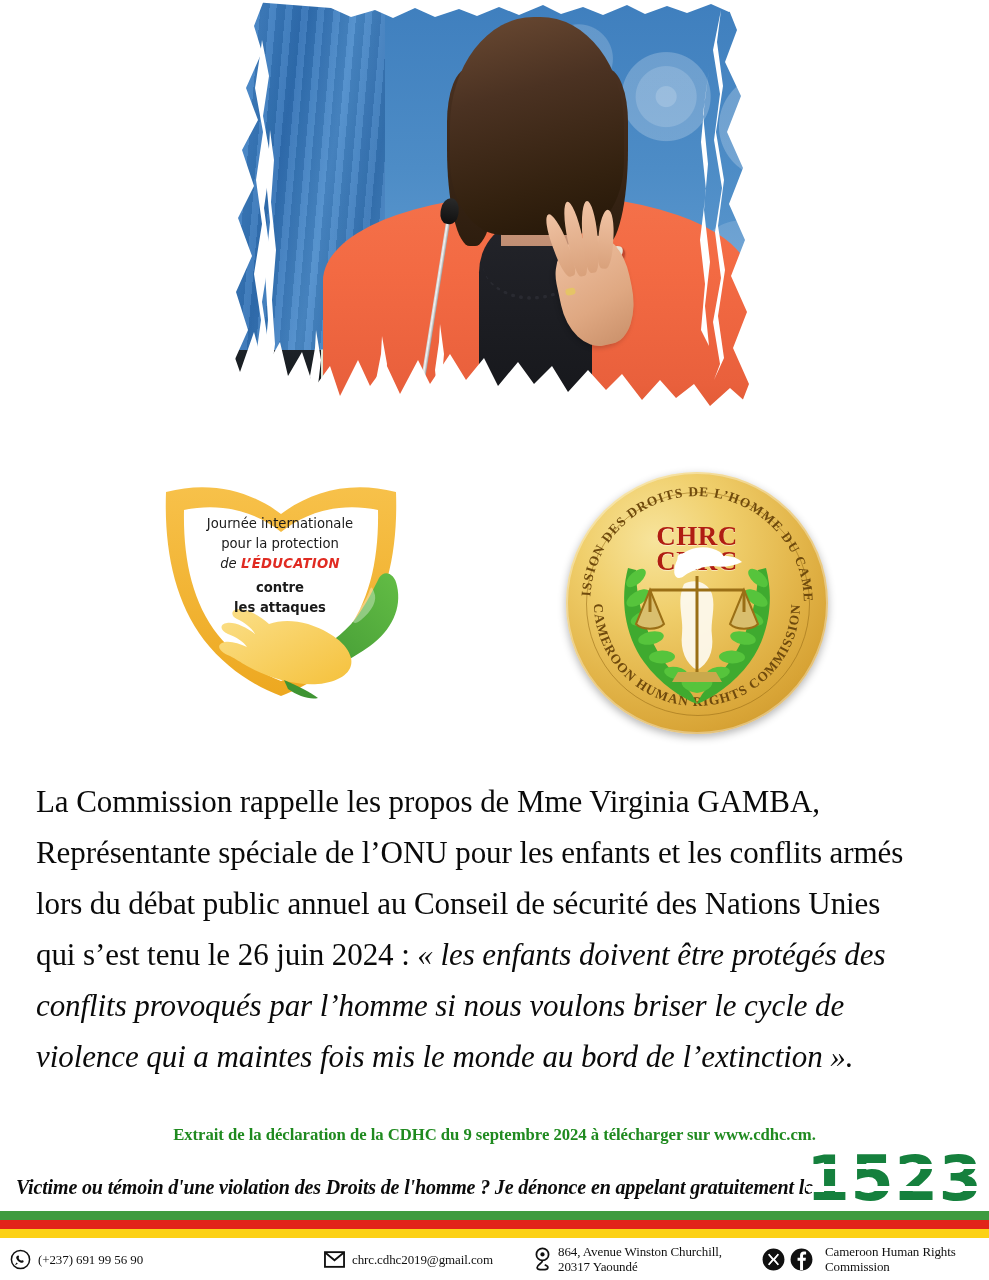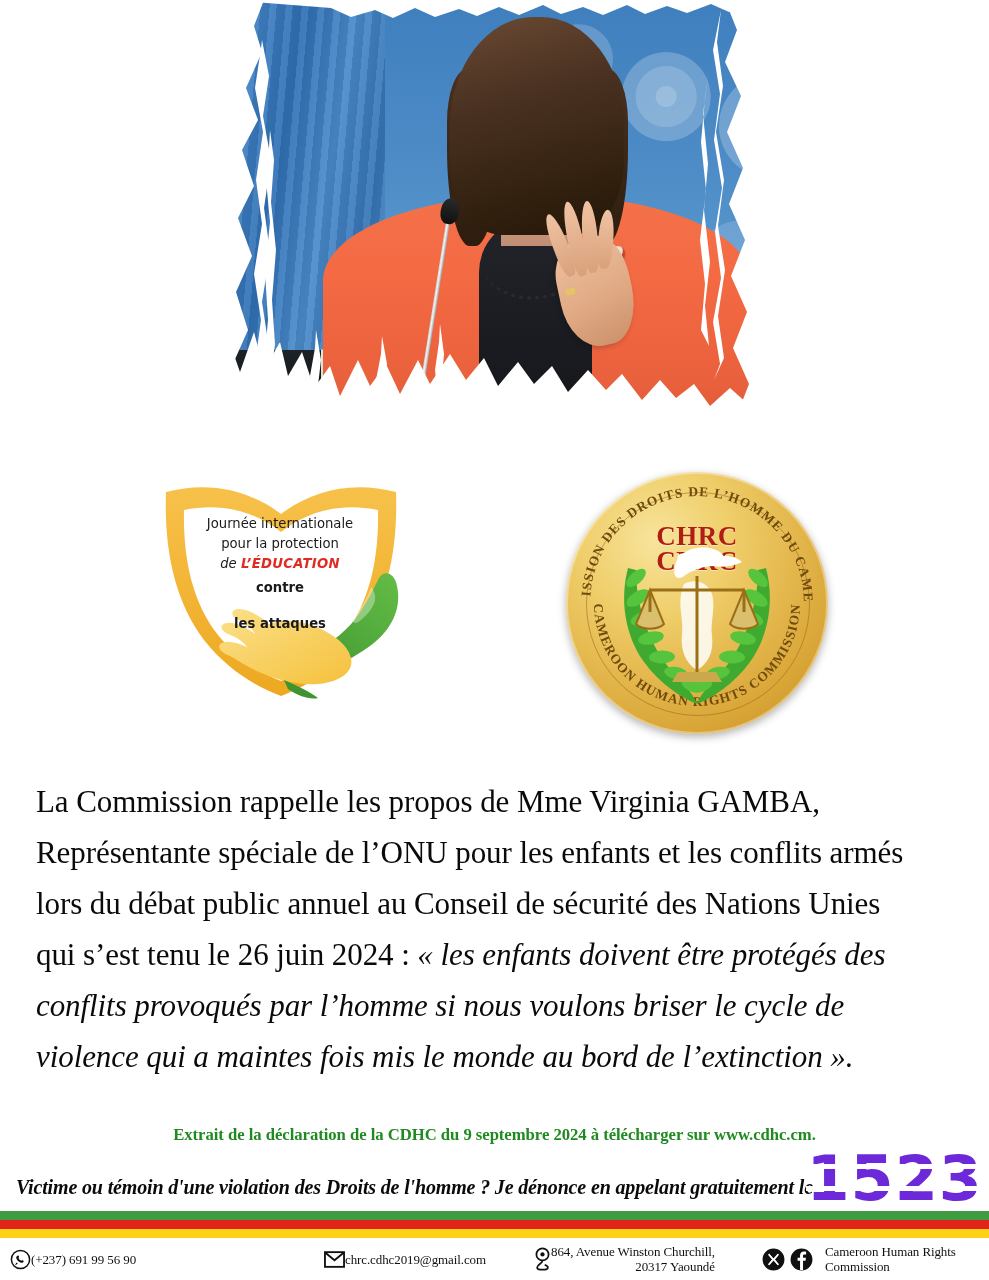--- a/index.html
+++ b/index.html
@@ -151,21 +151,21 @@
 
   
   #shield-logo{position:absolute;left:152px;top:474px;width:258px;height:234px;}
   .shield-text{
     position:absolute;left:28px;top:40px;width:200px;text-align:center;
     font-family:"DejaVu Sans", sans-serif;font-size:13.2px;line-height:20px;color:#1a1a1a;
   }
   .shield-text .edu{color:#e02b22;font-weight:700;letter-spacing:.3px;}
   .shield-text .l3{margin-top:0px;font-style:italic;}
   .shield-text .l4{margin-top:4px;font-weight:600;}
-  .shield-text .l5{font-weight:600;margin-top:16px;}
+  .shield-text .l5{font-weight:600;}
 
   
   #cdhc-logo{position:absolute;left:566px;top:472px;width:262px;height:262px;}
   .seal{
     position:absolute;inset:0;border-radius:50%;
     background:
       radial-gradient(circle at 34% 26%, #f7e49c 0%, #f0cf6c 28%, #e3b64b 55%, #d8a436 75%, #c28c22 100%);
     box-shadow:0 3px 9px rgba(0,0,0,.30), inset 0 0 0 2px rgba(255,255,255,.35);
   }
   .seal-ring{
@@ -209,21 +209,21 @@
   #tagline{
     position:absolute;left:16px;top:16px;width:820px;
     font-family:"Liberation Serif", serif;font-weight:700;font-style:italic;
     font-size:20.4px;color:#0a0a0a;letter-spacing:-.15px;
     transform:scaleX(.98);transform-origin:left center;
     white-space:nowrap;
   }
   #hotline{
     position:absolute;right:6px;top:-12px;
     font-family:"DejaVu Sans", sans-serif;font-weight:700;
-    font-size:62px;line-height:62px;color:#6d28d9;letter-spacing:1px;
+    font-size:62px;line-height:62px;color:#15803d;letter-spacing:1px;
   }
   #hotline .stencil{position:relative;display:inline-block;}
   #hotline .stencil:before,
   #hotline .stencil:after{
     content:"";position:absolute;left:0;width:100%;height:5px;background:#fff;
   }
   #hotline .stencil:before{top:16px;}
   #hotline .stencil:after{top:38px;}
 
   
@@ -231,27 +231,27 @@
   .stripe{position:absolute;left:0;width:100%;}
   .s-green{top:0;height:9px;background:#3f9b3f;}
   .s-red{top:9px;height:9px;background:#e2231a;}
   .s-yellow{top:18px;height:9px;background:#fcd116;}
 
   
   #footer{
     position:absolute;left:0;top:1238px;width:989px;height:42px;background:#fff;
     font-family:"Liberation Serif", serif;color:#101010;
   }
-  .fitem{position:absolute;top:0;height:42px;display:flex;align-items:center;gap:0;}
+  .fitem{position:absolute;top:0;height:42px;display:flex;align-items:center;gap:7px;}
   .fitem .ftxt{font-size:13.4px;line-height:15px;letter-spacing:-.1px;transform:scaleX(.97);transform-origin:left center;}
   .ficon{flex:0 0 auto;display:block;}
   #f-whatsapp{left:10px;}
   #f-phone{left:166px;}
   #f-email{left:324px;}
-  #f-address{left:534px;text-align:right;}
+  #f-address{left:534px;}
   #f-social{left:762px;gap:5px;}
   #f-social .ftxt{margin-left:7px;}
 </style>
 </head>
 <body>
 
 <div id="photo-block">
   <div class="photo-canvas">
     <div class="flag-band"></div>
 

